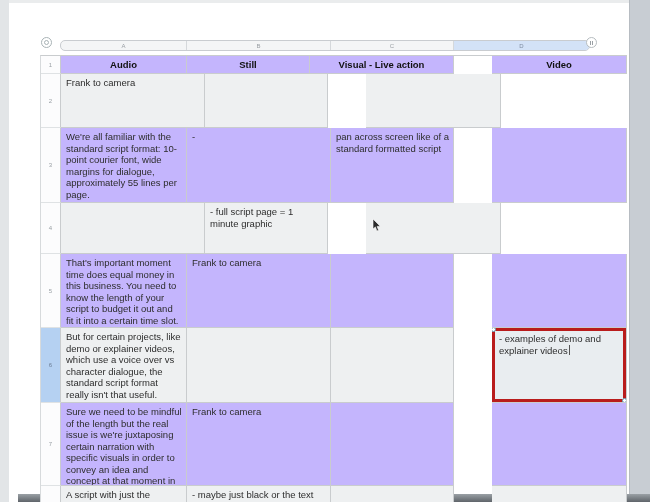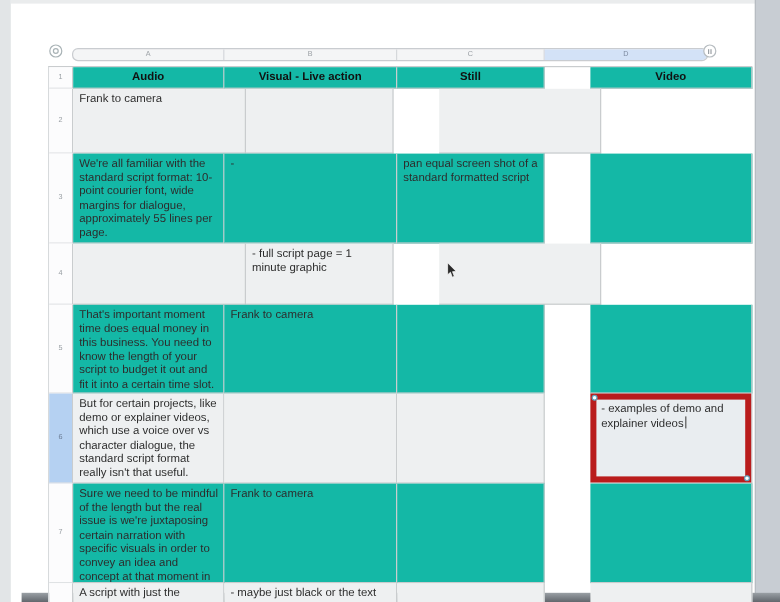--- a/index.html
+++ b/index.html
@@ -26,28 +26,28 @@
           border-radius:50%;background:#fff;box-sizing:border-box;display:flex;align-items:center;justify-content:center;gap:1px;}
   .addcol i{display:block;width:1px;height:4px;background:#9aa0a5;}
   
   .grid{position:absolute;left:40px;top:55px;border-top:1px solid #c9ccce;border-left:1px solid #d7dadc;}
   .trow{display:flex;}
   .rn{width:20px;box-sizing:border-box;border-right:1px solid #c9ccce;border-bottom:1px solid #dfe2e4;
       background:#fcfcfd;display:flex;align-items:center;justify-content:center;
       font-size:6px;color:#9aa0a5;}
   .rn.selrow{background:#b5d1f2;color:#6b7d95;}
   .cell{box-sizing:border-box;border-right:1px solid #c9ccce;border-bottom:1px solid #c9ccce;
-        padding:3px 4px 0 5px;font-size:9.5px;line-height:11.5px;color:#2d2d2d;background:#14b8a6;
+        padding:3px 4px 0 5px;font-size:9.5px;line-height:11.5px;color:#2d2d2d;background:#c4b5fd;
         overflow:hidden;position:relative;}
   .colA{width:126px;} .colB{width:144px;} .colC{width:123px;} .colD{width:135px;margin-left:38px;}
   .band .cell{background:#eef0f1;}
   .hcell{display:flex;align-items:center;justify-content:center;font-weight:bold;color:#111;
          padding:0;font-size:9.5px;}
   
-  .editbox{position:absolute;left:-1px;top:-1px;right:-1px;bottom:-1px;border:6px solid #b91c1c;
+  .editbox{position:absolute;left:-1px;top:-1px;right:-1px;bottom:-1px;border:4px solid #b91c1c;
            background:#e9edf0;padding:2px 3px 0 4px;font-size:9.5px;line-height:11.5px;color:#2d2d2d;z-index:5;}
   .caret{display:inline-block;width:1px;height:10px;background:#555;vertical-align:-1px;margin-left:1px;}
   .handle{position:absolute;width:5px;height:5px;border:1px solid #5fa2bd;background:#fff;border-radius:50%;box-sizing:border-box;}
   .handle.tl{left:-4px;top:-4px;}
   .handle.br{right:-4px;bottom:-4px;}
   
   .cursor{position:absolute;left:372px;top:219px;width:9px;height:13px;z-index:9;}
 </style>
 </head>
 <body>
@@ -71,37 +71,37 @@
   <div class="addcol">
       <i></i>
       <i></i>
     </div>
 
   <div class="grid">
 
     <div class="trow" style="height:18px">
       <div class="rn">1</div>
       <div class="cell colA hcell">Audio</div>
+      <div class="cell colC hcell">Still</div>
       <div class="cell colB hcell">Visual - Live action</div>
-      <div class="cell colC hcell">Still</div>
       <div class="cell colD hcell">Video</div>
     </div>
 
     <div class="trow band" style="height:54px">
       <div class="rn">2</div>
       <div class="cell colB">Frank to camera</div>
       <div class="cell colC"></div>
       <div class="cell colD"></div>
     </div>
 
     <div class="trow" style="height:75px">
       <div class="rn">3</div>
       <div class="cell colA">We're all familiar with the standard script format: 10-point courier font, wide margins for dialogue, approximately 55 lines per page.</div>
       <div class="cell colB">-</div>
-      <div class="cell colC">pan equal screen shot of a standard formatted script</div>
+      <div class="cell colC">pan across screen like of a standard formatted script</div>
       <div class="cell colD"></div>
     </div>
 
     <div class="trow band" style="height:51px">
       <div class="rn">4</div>
       <div class="cell colB"></div>
       <div class="cell colC">- full script page = 1 minute graphic</div>
       <div class="cell colD"></div>
     </div>
 

